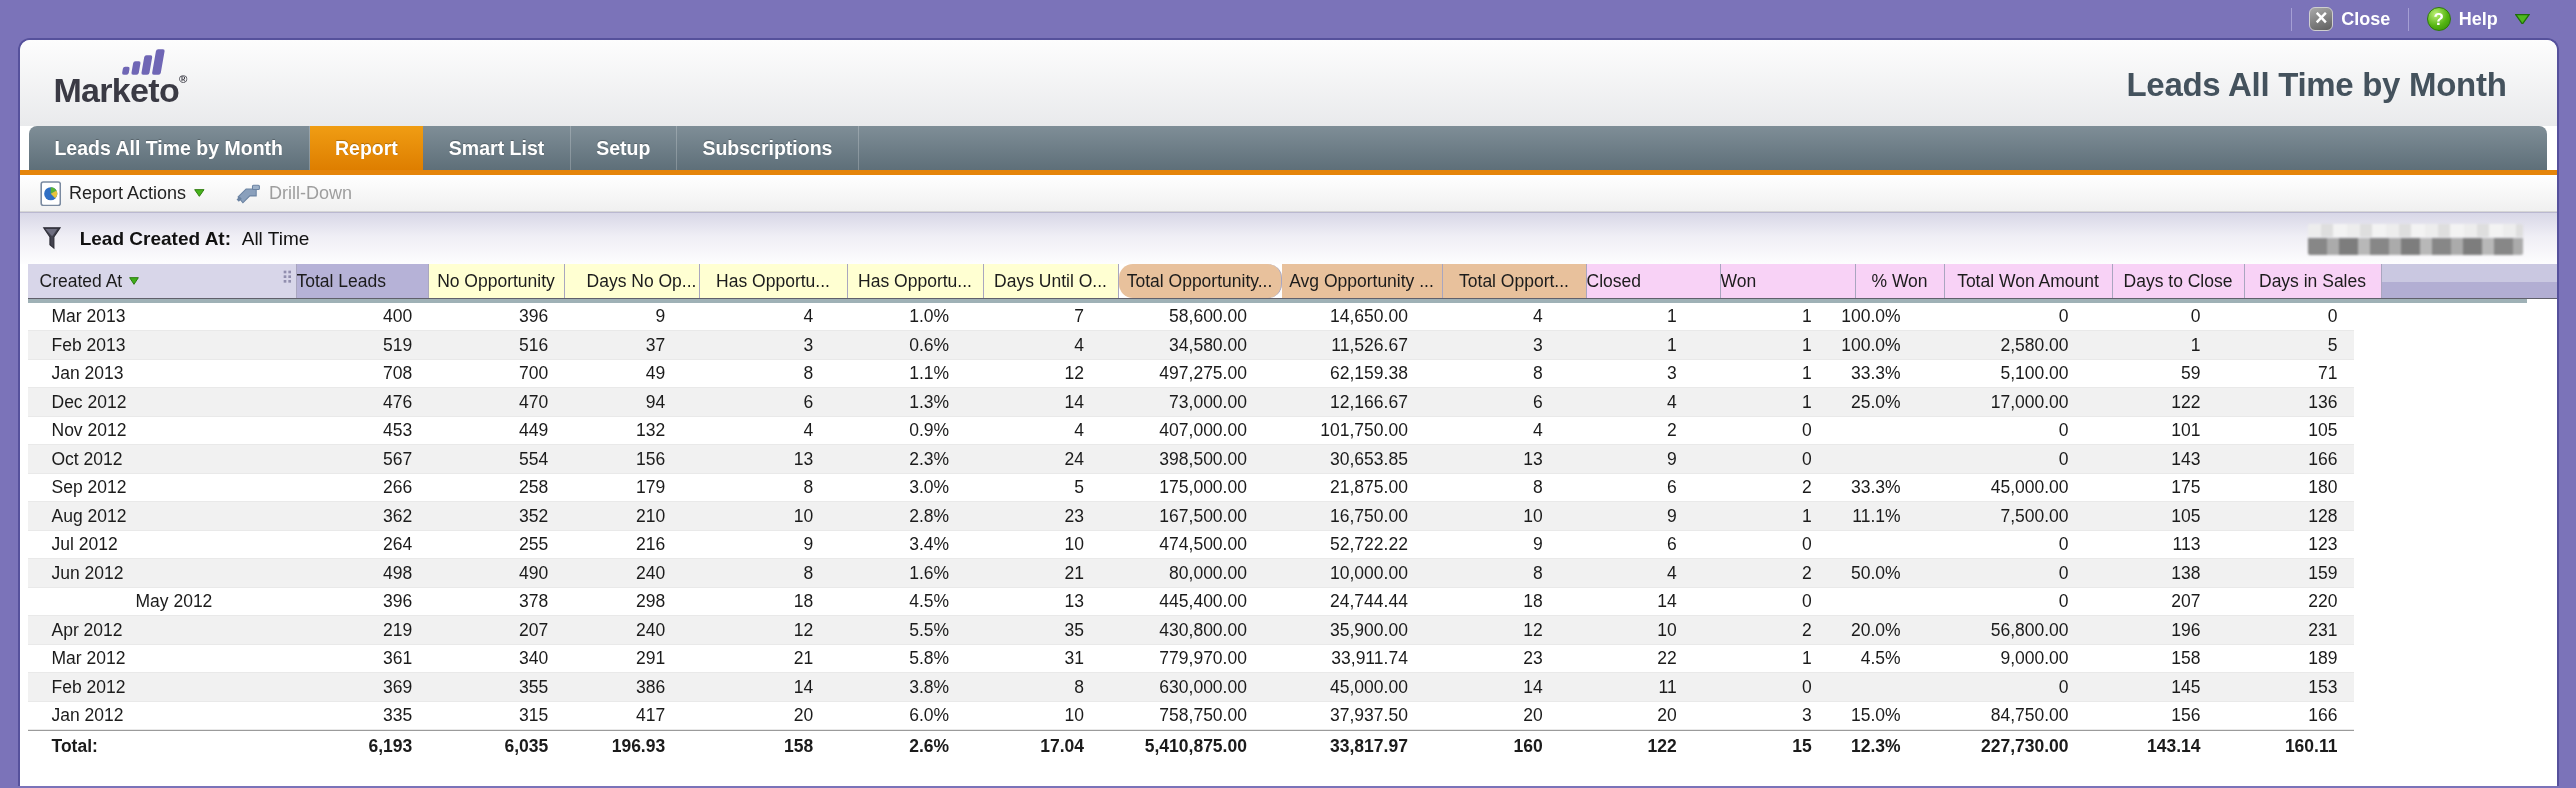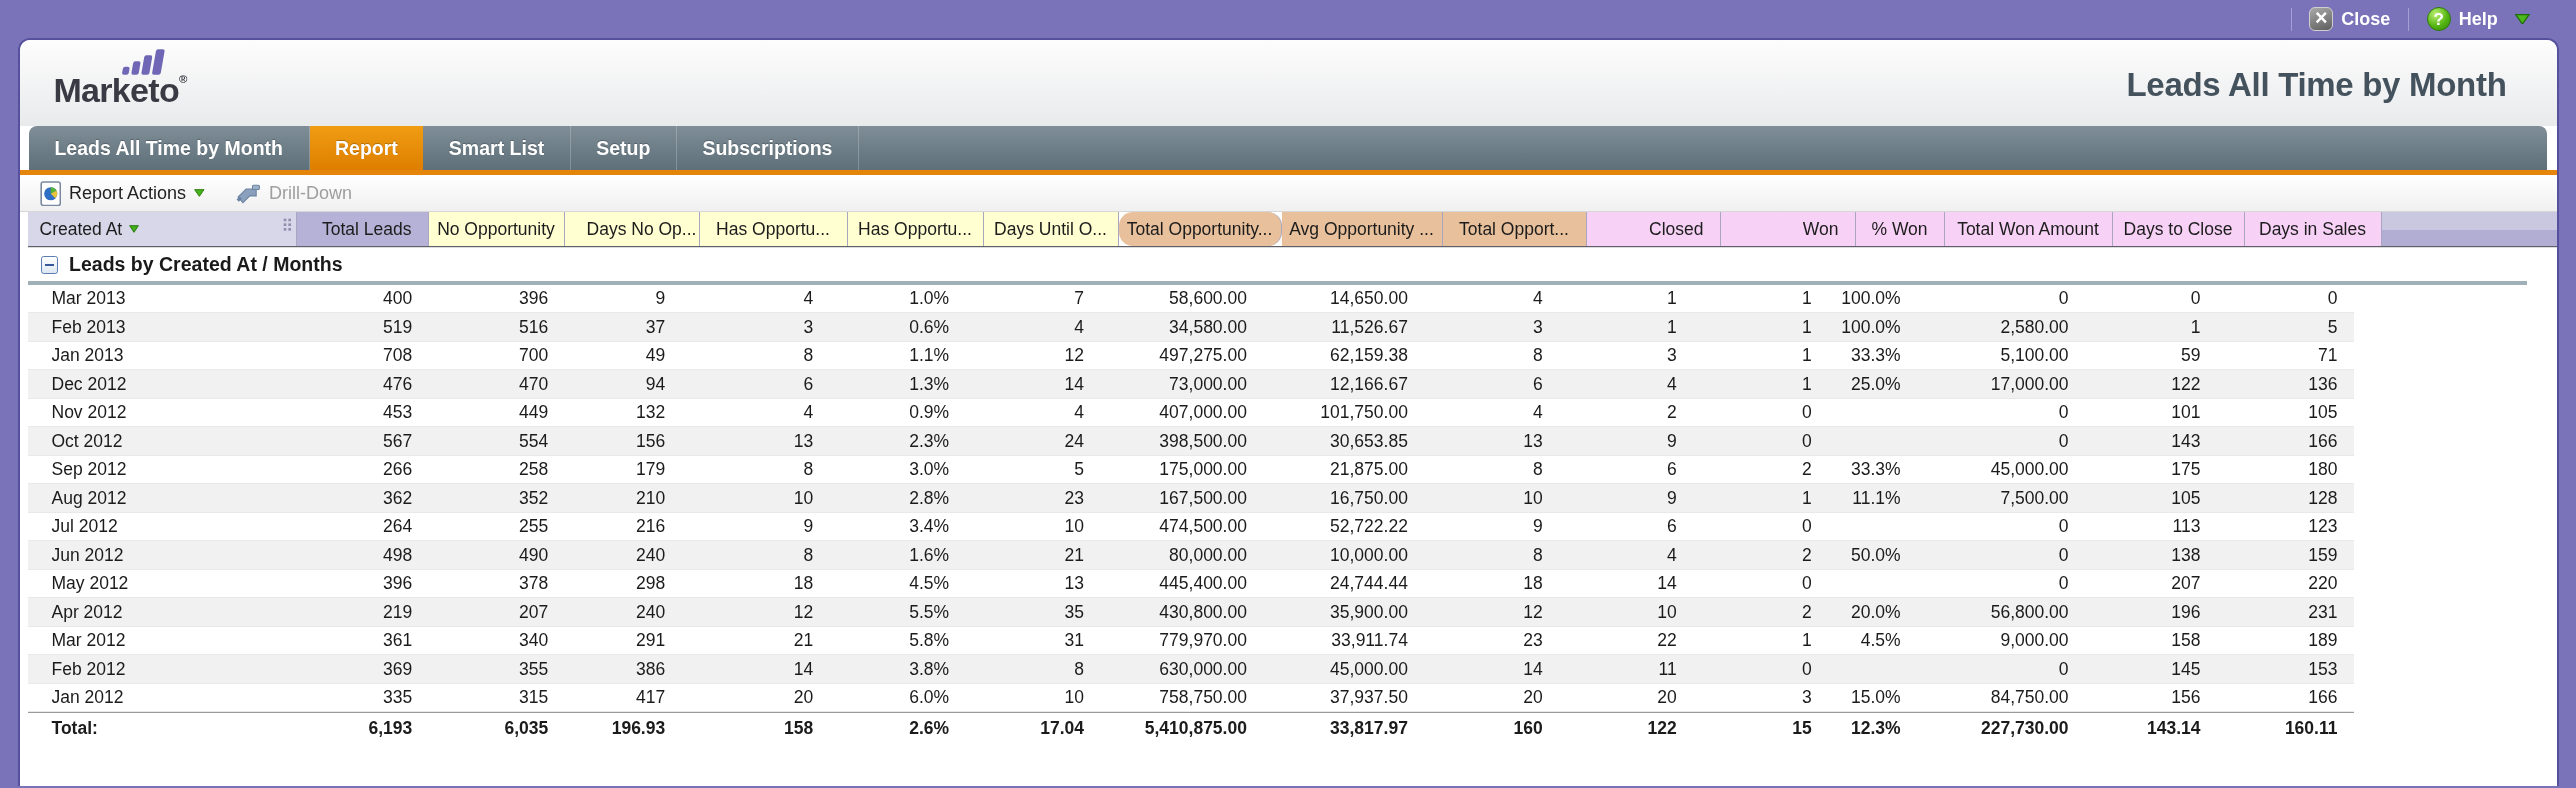--- a/index.html
+++ b/index.html
@@ -90,21 +90,21 @@
     filter:blur(1px);
   }
   
   .grid{margin-left:8px;background:#fff;}
   .header-row{display:flex;height:34px;border-bottom:1.3px solid #60606b;}
   .hcell{
     box-sizing:border-box;display:flex;align-items:center;position:relative;
     font-size:17.5px;color:#1c1c1c;border-right:1.3px solid #a9a6bf;cursor:pointer;
   }
   .al-left{justify-content:flex-start;padding-left:12px;}
-  .al-right{justify-content:flex-end;padding-right:16px;}
+  .al-right{padding-right:16px;}
   .al-center{justify-content:center;}
   .hcell span{white-space:nowrap;overflow:hidden;}
   .g-dim{background:#d8d6e9;}
   .g-leads{background:#b6b2d7;}
   .g-noopp{background:#ffffd2;}
   .g-opp{background:#e8c19c;}
   .g-won{background:#f8d2f6;}
   .hfiller{flex:1;background:linear-gradient(#cac8e1 0 52%,#b2aed3 52% 100%);}
   .sort-arrow{margin-left:6.7px;display:flex;}
   .grip{position:absolute;right:3.4px;top:3.4px;}
@@ -195,20 +195,29 @@
     <div class="tool-btn disabled">
       <svg width="25.5" height="21.5" viewBox="0 0 24 20">
         <path d="M2 13 L9.5 5.5 L19 5.5 L19 12 L13 12 L6.5 18.5 Z" fill="#8aa0bc" stroke="#6b83a2" stroke-width="1"></path>
         <rect x="15.5" y="2" width="6.5" height="4" rx="1" fill="#9db1c9" stroke="#6b83a2" stroke-width="1"></rect>
         <rect x="1" y="13.5" width="4" height="3" transform="rotate(-45 3 15)" fill="#6b83a2"></rect>
       </svg>
       <span>Drill-Down</span>
     </div>
   </div>
 
+  <div class="filterbar">
+    <svg width="28" height="27" viewBox="0 0 24 24">
+      <path d="M2 2.5 L16.5 2.5 L11 10.5 L11 20.5 L7.5 17.5 L7.5 10.5 Z" fill="#43434f" stroke="#2c2c36" stroke-width="1"></path>
+      <path d="M3.5 3.5 L14 3.5 L9.8 9.5 L9 9.5 Z" fill="#6e6e80"></path>
+    </svg>
+    <span class="filter-label">Lead Created At:</span>
+    <span class="filter-value">All Time</span>
+    <div class="redacted"></div>
+  </div>
 
   <div class="grid">
     <div class="header-row">
         <div class="hcell g-dim al-left" style="width: 269px;">
           <span>Created At</span>
           <span class="sort-arrow">
             <svg width="10" height="8" viewBox="0 0 15 12">
               <polygon points="1,1 14,1 7.5,11" fill="#3fae1a" stroke="#2c7d10" stroke-width="1.5"></polygon>
             </svg>
           </span>
@@ -263,26 +272,20 @@
           <span>Total Won Amount</span>
         </div>
         <div class="hcell g-won al-center" style="width: 132px;">
           <span>Days to Close</span>
         </div>
         <div class="hcell g-won al-center" style="width: 137px;">
           <span>Days in Sales</span>
         </div>
         <div class="hfiller"></div>
       </div>
-    <div class="group-row">
-      <span class="collapse">
-          <i></i>
-        </span>
-      <span>Leads by Created At / Months</span>
-    </div>
     <div class="teal-line"></div>
     <div class="table-body">
         <div class="trow">
           <div class="cell month" style="width: 269px;">Mar 2013</div>
           <div class="cell num" style="width: 132px;">400</div>
           <div class="cell num" style="width: 136px;">396</div>
           <div class="cell num" style="width: 117px;">9</div>
           <div class="cell num" style="width: 148px;">4</div>
           <div class="cell num" style="width: 136px;">1.0%</div>
           <div class="cell num" style="width: 135px;">7</div>
@@ -452,21 +455,21 @@
           <div class="cell num" style="width: 161px;">10,000.00</div>
           <div class="cell num" style="width: 135px;">8</div>
           <div class="cell num" style="width: 134px;">4</div>
           <div class="cell num" style="width: 135px;">2</div>
           <div class="cell num" style="width: 89px;">50.0%</div>
           <div class="cell num" style="width: 168px;">0</div>
           <div class="cell num" style="width: 132px;">138</div>
           <div class="cell num" style="width: 137px;">159</div>
         </div>
         <div class="trow">
-          <div class="cell month" style="width: 269px;">May 2012</div>
+          <div class="cell month" style="width: 269px; text-align: center;">May 2012</div>
           <div class="cell num" style="width: 132px;">396</div>
           <div class="cell num" style="width: 136px;">378</div>
           <div class="cell num" style="width: 117px;">298</div>
           <div class="cell num" style="width: 148px;">18</div>
           <div class="cell num" style="width: 136px;">4.5%</div>
           <div class="cell num" style="width: 135px;">13</div>
           <div class="cell num" style="width: 163px;">445,400.00</div>
           <div class="cell num" style="width: 161px;">24,744.44</div>
           <div class="cell num" style="width: 135px;">18</div>
           <div class="cell num" style="width: 134px;">14</div>

